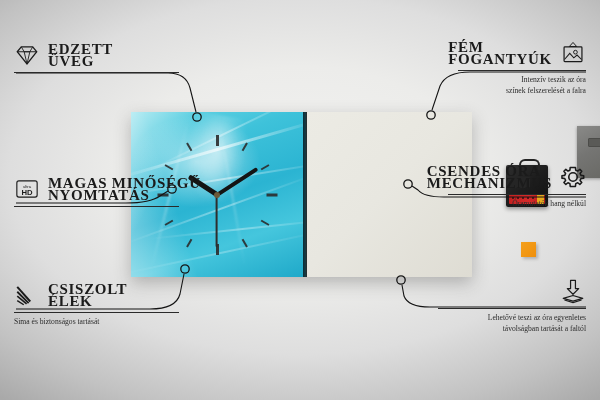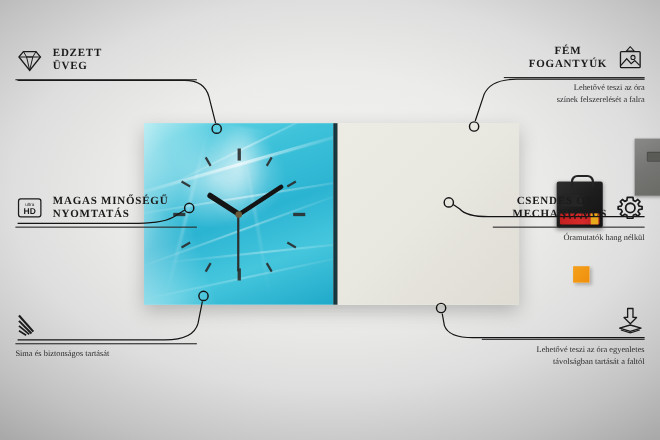--- a/index.html
+++ b/index.html
@@ -187,29 +187,29 @@
   
   .feature { position: absolute; }
   .feature-head {
     display: flex;
     align-items: center;
     gap: 8px;
   }
   .feature.right .feature-head { flex-direction: row-reverse; }
   .feature-title {
     font-family: "Liberation Serif", serif;
-    font-size: 10px;
+    font-size: 15px;
     font-weight: bold;
     letter-spacing: 0.7px;
     color: #1b1b1b;
     line-height: 12px;
     text-transform: uppercase;
     white-space: nowrap;
   }
-  .feature.right .feature-title { text-align: center; font-family: Liberation Serif, serif; }
+  .feature.right .feature-title { text-align: left; font-family: Liberation Serif, serif; }
   .feature-rule {
     height: 1px;
     background: #2a2a2a;
     margin: 4px 0 4px 0;
   }
   .feature-desc {
     font-family: "Liberation Serif", serif;
     font-size: 7.6px;
     color: #2b2b2b;
     line-height: 10.5px;
@@ -221,21 +221,21 @@
     flex: 0 0 26px;
     color: #1b1b1b;
   }
   .feature-icon svg { display: block; width: 26px; height: 26px; }
 
   
   #f-glass     { left: 14px;  top: 42px;  width: 165px; }
   #f-print     { left: 14px;  top: 176px; width: 165px; }
   #f-edges     { left: 14px;  top: 282px; width: 165px; }
   #f-handles   { left: 458px; top: 40px;  width: 128px; }
-  #f-mechanism { left: 448px; top: 176px; width: 138px; }
+  #f-mechanism { left: 448px; top: 164px; width: 138px; }
   #f-foam      { left: 438px; top: 278px; width: 148px; }
 
   
   #connectors {
     position: absolute;
     left: 0; top: 0;
     width: 600px; height: 400px;
     pointer-events: none;
   }
   #connectors path {
@@ -366,20 +366,24 @@
   <div class="feature left" id="f-edges">
     <div class="feature-head">
       <span class="feature-icon">
         <svg viewBox="0 0 32 32" fill="none" stroke="currentColor">
           <path d="M4 6 L20 24" stroke-width="2.4"></path>
           <path d="M4 12 L18 26" stroke-width="2.2"></path>
           <path d="M4 17.5 L15.5 27" stroke-width="2"></path>
           <path d="M4 23 L12 28" stroke-width="1.8"></path>
         </svg>
       </span>
+      <span class="feature-title">
+        <span>CSISZOLT</span><br>
+        <span>ÉLEK</span>
+      </span>
     </div>
     <div class="feature-rule"></div>
     <div class="feature-desc">
       <span>Sima és biztonságos tartását</span>
     </div>
   </div>
 
   <div class="feature right" id="f-handles">
     <div class="feature-head">
       <span class="feature-icon">
@@ -390,21 +394,21 @@
           <path d="M5.5 24 L12 16.5 L17 22 L21 18.5 L26.5 24" stroke-width="1.3"></path>
         </svg>
       </span>
       <span class="feature-title">
         <span>FÉM</span><br>
         <span>FOGANTYÚK</span>
       </span>
     </div>
     <div class="feature-rule"></div>
     <div class="feature-desc">
-      <span>Lehetővé teszi az óra</span><br>
+      <span>Intenzív teszik az óra</span><br>
       <span>színek felszerelését a falra</span>
     </div>
   </div>
 
   <div class="feature right" id="f-mechanism">
     <div class="feature-head">
       <span class="feature-icon">
         <svg viewBox="0 0 32 32" fill="none" stroke="currentColor" stroke-width="2">
           <path d="M16 4.2 L19 4.2 L19.4 7.6 L21.8 8.7 L24.4 6.6 L26.8 9 L24.7 11.6 L25.8 14 L29.2 14.4 L29.2 17.4
                    L25.8 17.8 L24.7 20.2 L26.8 22.8 L24.4 25.2 L21.8 23.1 L19.4 24.2 L19 27.6 L16 27.6

